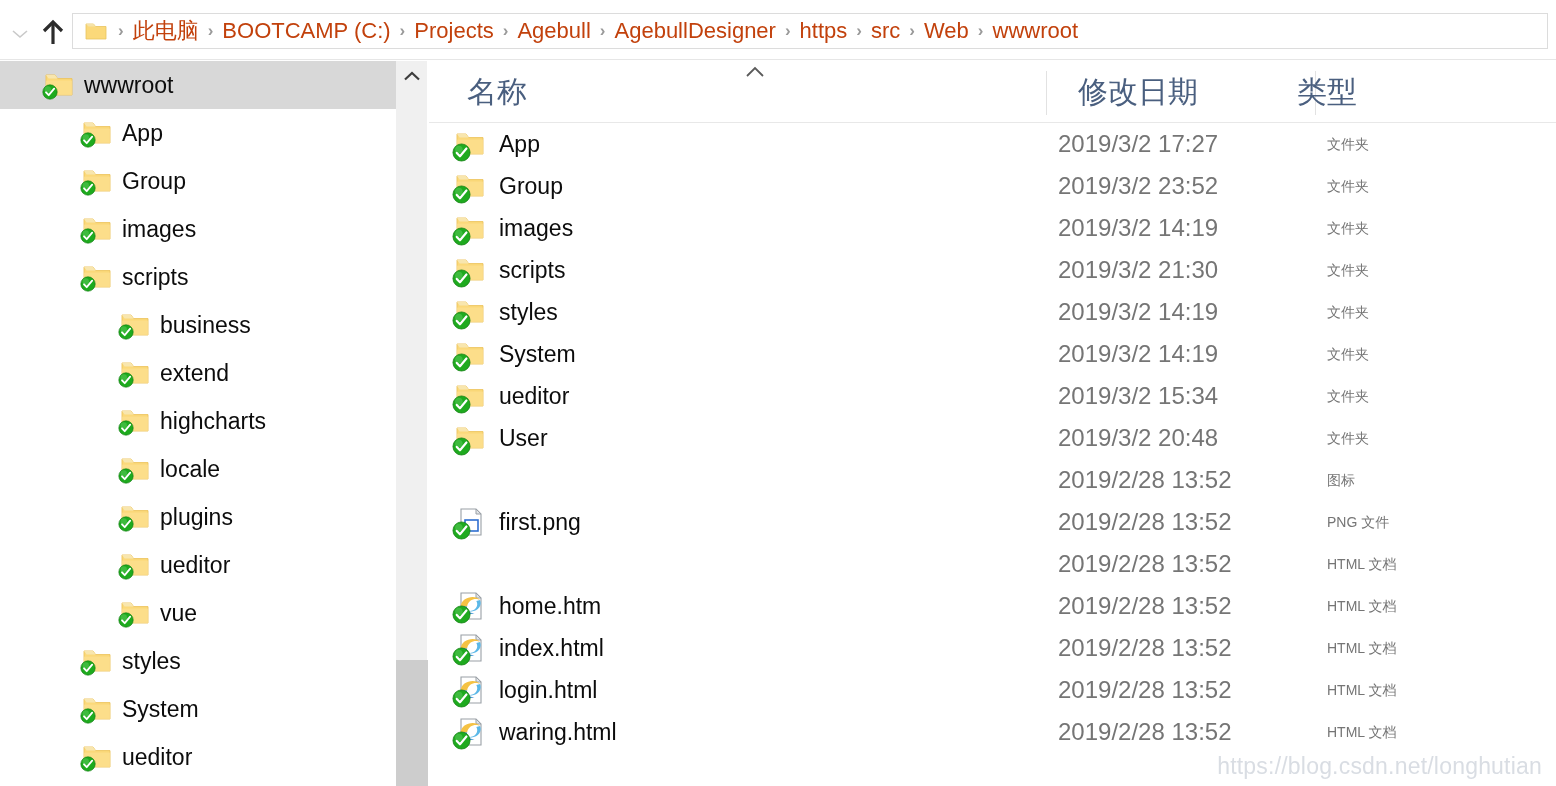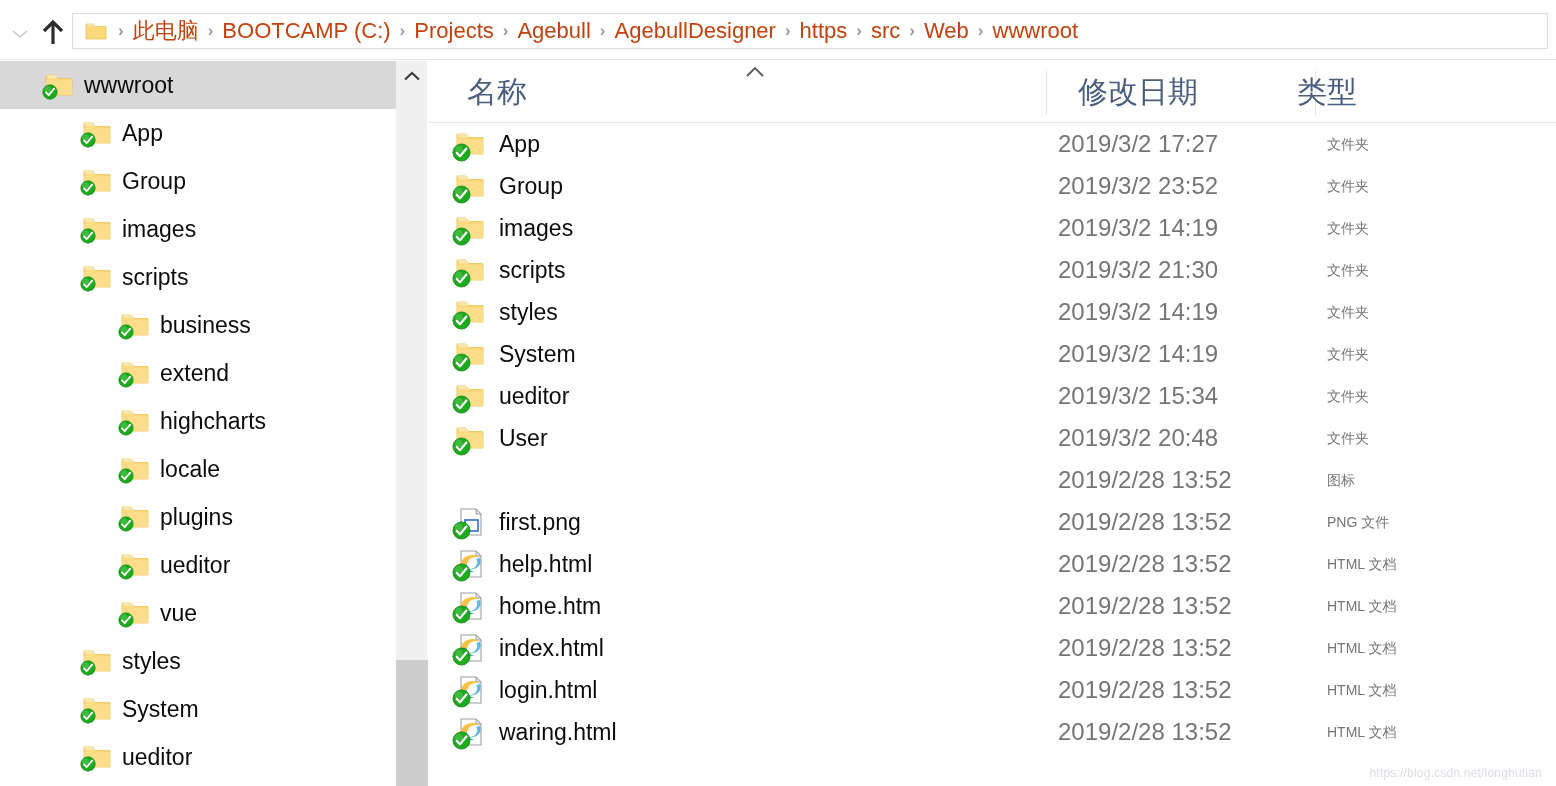--- a/index.html
+++ b/index.html
@@ -182,21 +182,21 @@
   .folder-glyph { position: absolute; left: 0; top: 0; width: 100%; height: 100%; }
   .sync-badge {
     position: absolute; left: -3px; bottom: -3px;
     width: 19px; height: 19px;
   }
   .sync-badge.sm { width: 16px; height: 16px; left: -2px; bottom: -2px; }
 
   
   #watermark {
     position: absolute; right: 14px; bottom: 6px;
-    font-size: 12px;
+    font-size: 23px;
     color: #d9dde3;
     letter-spacing: 0.2px;
     white-space: nowrap;
   }
 </style>
 </head>
 <body>
 
 <div id="address-bar">
 
@@ -665,38 +665,42 @@
               <circle cx="7.2" cy="6.8" r="4" fill="#59c959" opacity="0.55"></circle>
               <path d="M5 10.4 L8.4 14 L15.2 5.8" stroke="#ffffff" stroke-width="2.3" fill="none" stroke-linecap="round" stroke-linejoin="round"></path>
             </svg>
           </span>
           <span class="file-name">first.png</span>
         </div>
         <div class="cell-date">2019/2/28 13:52</div>
         <div class="cell-type">PNG 文件</div>
       </div>
       <div class="file-row">
+        <div class="cell-date">2019/2/28 13:52</div>
+        <div class="cell-type">HTML 文档</div>
+      </div>
+      <div class="file-row">
         <div class="cell-name">
           <span class="file-icon">
             <svg viewBox="0 0 30 30" width="30" height="30" style="position:absolute;left:0;top:0;">
               <path d="M6 2 L21 2 L26 7 L26 28 L6 28 Z" fill="#ffffff" stroke="#9aa0a6" stroke-width="1.1"></path>
               <path d="M21 2 L21 7 L26 7 Z" fill="#e3e6e8" stroke="#9aa0a6" stroke-width="1"></path>
             </svg>
             <svg viewBox="0 0 30 30" width="30" height="30" style="position:absolute;left:2px;top:-1px;transform:scale(0.92);transform-origin:0 0;">
               <path d="M4 18 C4 8, 20 4, 25 11 C21 8, 12 10, 11 18 Z" fill="#f5c244"></path>
               <path d="M25 11 C28 17, 22 25, 13 23 C20 23, 24 17, 21 12 Z" fill="#5bb8e8"></path>
               <path d="M11 18 C10 23, 15 26, 20 25 C12 28, 4 24, 4 18 Z" fill="#3d8fd1"></path>
             </svg>
             <svg class="sync-badge " viewBox="0 0 20 20">
               <circle cx="10" cy="10" r="9" fill="#1eaa1e" stroke="#0f7d0f" stroke-width="0.8"></circle>
               <circle cx="7.2" cy="6.8" r="4" fill="#59c959" opacity="0.55"></circle>
               <path d="M5 10.4 L8.4 14 L15.2 5.8" stroke="#ffffff" stroke-width="2.3" fill="none" stroke-linecap="round" stroke-linejoin="round"></path>
             </svg>
           </span>
-          <span class="file-name">help.html</span>
+          <span class="file-name">home.htm</span>
         </div>
         <div class="cell-date">2019/2/28 13:52</div>
         <div class="cell-type">HTML 文档</div>
       </div>
       <div class="file-row">
         <div class="cell-name">
           <span class="file-icon">
             <svg viewBox="0 0 30 30" width="30" height="30" style="position:absolute;left:0;top:0;">
               <path d="M6 2 L21 2 L26 7 L26 28 L6 28 Z" fill="#ffffff" stroke="#9aa0a6" stroke-width="1.1"></path>
               <path d="M21 2 L21 7 L26 7 Z" fill="#e3e6e8" stroke="#9aa0a6" stroke-width="1"></path>
@@ -705,21 +709,21 @@
               <path d="M4 18 C4 8, 20 4, 25 11 C21 8, 12 10, 11 18 Z" fill="#f5c244"></path>
               <path d="M25 11 C28 17, 22 25, 13 23 C20 23, 24 17, 21 12 Z" fill="#5bb8e8"></path>
               <path d="M11 18 C10 23, 15 26, 20 25 C12 28, 4 24, 4 18 Z" fill="#3d8fd1"></path>
             </svg>
             <svg class="sync-badge " viewBox="0 0 20 20">
               <circle cx="10" cy="10" r="9" fill="#1eaa1e" stroke="#0f7d0f" stroke-width="0.8"></circle>
               <circle cx="7.2" cy="6.8" r="4" fill="#59c959" opacity="0.55"></circle>
               <path d="M5 10.4 L8.4 14 L15.2 5.8" stroke="#ffffff" stroke-width="2.3" fill="none" stroke-linecap="round" stroke-linejoin="round"></path>
             </svg>
           </span>
-          <span class="file-name">home.htm</span>
+          <span class="file-name">index.html</span>
         </div>
         <div class="cell-date">2019/2/28 13:52</div>
         <div class="cell-type">HTML 文档</div>
       </div>
       <div class="file-row">
         <div class="cell-name">
           <span class="file-icon">
             <svg viewBox="0 0 30 30" width="30" height="30" style="position:absolute;left:0;top:0;">
               <path d="M6 2 L21 2 L26 7 L26 28 L6 28 Z" fill="#ffffff" stroke="#9aa0a6" stroke-width="1.1"></path>
               <path d="M21 2 L21 7 L26 7 Z" fill="#e3e6e8" stroke="#9aa0a6" stroke-width="1"></path>
@@ -728,21 +732,21 @@
               <path d="M4 18 C4 8, 20 4, 25 11 C21 8, 12 10, 11 18 Z" fill="#f5c244"></path>
               <path d="M25 11 C28 17, 22 25, 13 23 C20 23, 24 17, 21 12 Z" fill="#5bb8e8"></path>
               <path d="M11 18 C10 23, 15 26, 20 25 C12 28, 4 24, 4 18 Z" fill="#3d8fd1"></path>
             </svg>
             <svg class="sync-badge " viewBox="0 0 20 20">
               <circle cx="10" cy="10" r="9" fill="#1eaa1e" stroke="#0f7d0f" stroke-width="0.8"></circle>
               <circle cx="7.2" cy="6.8" r="4" fill="#59c959" opacity="0.55"></circle>
               <path d="M5 10.4 L8.4 14 L15.2 5.8" stroke="#ffffff" stroke-width="2.3" fill="none" stroke-linecap="round" stroke-linejoin="round"></path>
             </svg>
           </span>
-          <span class="file-name">index.html</span>
+          <span class="file-name">login.html</span>
         </div>
         <div class="cell-date">2019/2/28 13:52</div>
         <div class="cell-type">HTML 文档</div>
       </div>
       <div class="file-row">
         <div class="cell-name">
           <span class="file-icon">
             <svg viewBox="0 0 30 30" width="30" height="30" style="position:absolute;left:0;top:0;">
               <path d="M6 2 L21 2 L26 7 L26 28 L6 28 Z" fill="#ffffff" stroke="#9aa0a6" stroke-width="1.1"></path>
               <path d="M21 2 L21 7 L26 7 Z" fill="#e3e6e8" stroke="#9aa0a6" stroke-width="1"></path>
@@ -751,44 +755,21 @@
               <path d="M4 18 C4 8, 20 4, 25 11 C21 8, 12 10, 11 18 Z" fill="#f5c244"></path>
               <path d="M25 11 C28 17, 22 25, 13 23 C20 23, 24 17, 21 12 Z" fill="#5bb8e8"></path>
               <path d="M11 18 C10 23, 15 26, 20 25 C12 28, 4 24, 4 18 Z" fill="#3d8fd1"></path>
             </svg>
             <svg class="sync-badge " viewBox="0 0 20 20">
               <circle cx="10" cy="10" r="9" fill="#1eaa1e" stroke="#0f7d0f" stroke-width="0.8"></circle>
               <circle cx="7.2" cy="6.8" r="4" fill="#59c959" opacity="0.55"></circle>
               <path d="M5 10.4 L8.4 14 L15.2 5.8" stroke="#ffffff" stroke-width="2.3" fill="none" stroke-linecap="round" stroke-linejoin="round"></path>
             </svg>
           </span>
-          <span class="file-name">login.html</span>
+          <span class="file-name">waring.html</span>
         </div>
         <div class="cell-date">2019/2/28 13:52</div>
         <div class="cell-type">HTML 文档</div>
       </div>
-      <div class="file-row">
-        <div class="cell-name">
-          <span class="file-icon">
-            <svg viewBox="0 0 30 30" width="30" height="30" style="position:absolute;left:0;top:0;">
-              <path d="M6 2 L21 2 L26 7 L26 28 L6 28 Z" fill="#ffffff" stroke="#9aa0a6" stroke-width="1.1"></path>
-              <path d="M21 2 L21 7 L26 7 Z" fill="#e3e6e8" stroke="#9aa0a6" stroke-width="1"></path>
-            </svg>
-            <svg viewBox="0 0 30 30" width="30" height="30" style="position:absolute;left:2px;top:-1px;transform:scale(0.92);transform-origin:0 0;">
-              <path d="M4 18 C4 8, 20 4, 25 11 C21 8, 12 10, 11 18 Z" fill="#f5c244"></path>
-              <path d="M25 11 C28 17, 22 25, 13 23 C20 23, 24 17, 21 12 Z" fill="#5bb8e8"></path>
-              <path d="M11 18 C10 23, 15 26, 20 25 C12 28, 4 24, 4 18 Z" fill="#3d8fd1"></path>
-            </svg>
-            <svg class="sync-badge " viewBox="0 0 20 20">
-              <circle cx="10" cy="10" r="9" fill="#1eaa1e" stroke="#0f7d0f" stroke-width="0.8"></circle>
-              <circle cx="7.2" cy="6.8" r="4" fill="#59c959" opacity="0.55"></circle>
-              <path d="M5 10.4 L8.4 14 L15.2 5.8" stroke="#ffffff" stroke-width="2.3" fill="none" stroke-linecap="round" stroke-linejoin="round"></path>
-            </svg>
-          </span>
-          <span class="file-name">waring.html</span>
-        </div>
-        <div class="cell-date">2019/2/28 13:52</div>
-        <div class="cell-type">HTML 文档</div>
-      </div>
     </div>
 </div>
 
 <div id="watermark">https://blog.csdn.net/longhutian</div>
 
 </body></html>

